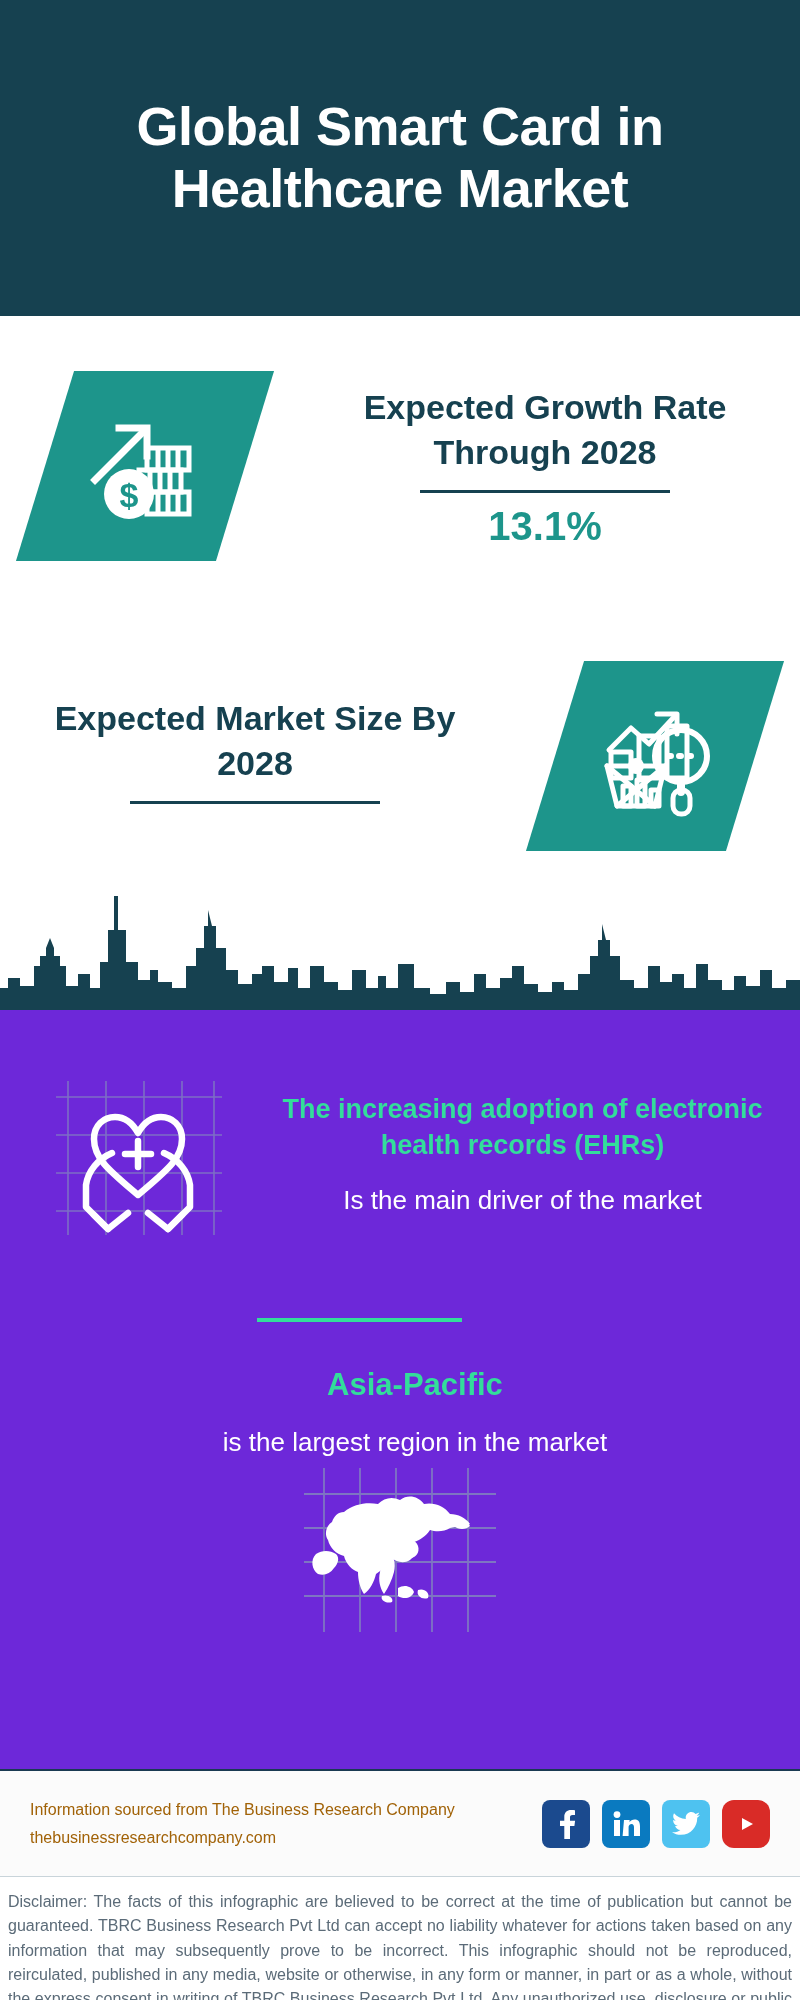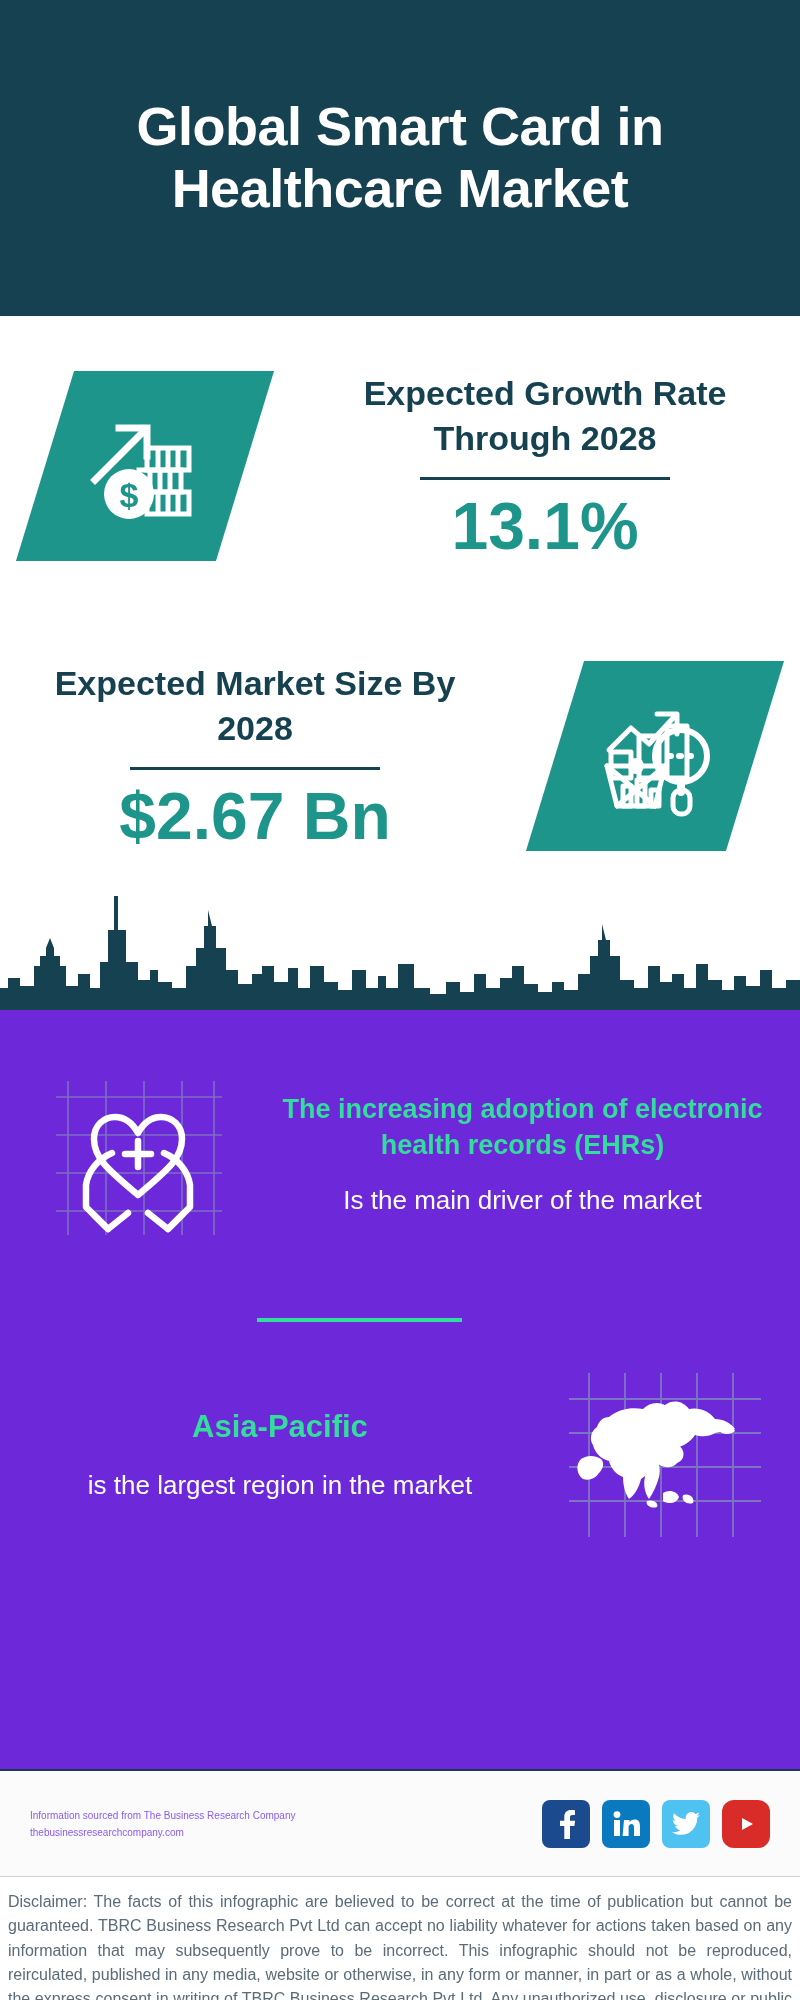--- a/index.html
+++ b/index.html
@@ -53,21 +53,21 @@
     font-size:34px;
     font-weight:bold;
     line-height:1.32;
   }
   .stat-rule {
     width:250px; height:3px; background:#164150;
     margin:16px auto 12px auto;
   }
   .stat-value {
     color:#1d958b;
-    font-size:66px;
+    font-size:40px;
     font-weight:bold;
     line-height:1.05;
   }
 
   .row1 { position:absolute; top:55px; left:0; }
   .row2 { position:absolute; top:345px; left:0; }
 
   
   .dark-zone {
     position:absolute;
@@ -105,21 +105,21 @@
 
   .mid-rule {
     position:absolute;
     top:313px; left:257px;
     width:205px; height:4px;
     background:#33dd9b;
   }
 
   .region-block {
     position:absolute; top:360px; left:0; width:800px;
-    display:flex; align-items:center;
+    display:flex; align-items:center;flex-direction:column;
   }
   .region-text { flex:1; text-align:center; padding-left:30px; }
   .region-name {
     color:#33dd9b;
     font-size:31px;
     font-weight:bold;
     line-height:1.3;
     display:block;
   }
   .map-box { width:270px; display:flex; justify-content:center; align-items:center; }
@@ -128,21 +128,21 @@
   .footer-bar {
     position:absolute; top:1769px; left:0;
     width:800px; height:108px;
     background:#fbfbfb;
     border-top:2px solid #1a3a52;
     border-bottom:1px solid #c9d4da;
     display:flex; align-items:center;
     padding:0 30px;
   }
   .src-text { flex:1; }
-  .src-line { color:#8b5cf6; font-size:10px; line-height:1.7; }
+  .src-line { color:#a16207; font-size:16px; line-height:1.7; }
   .socials { display:flex; gap:12px; align-items:center; }
   .sbtn {
     width:48px; height:48px; border-radius:8px;
     display:flex; align-items:center; justify-content:center;
   }
   .sbtn.fb { background:#1b4a8e; }
   .sbtn.li { background:#0a7ac0; }
   .sbtn.tw { background:#4ec2f0; }
   .sbtn.yt { background:#d92b27; border-radius:12px; }
 
@@ -223,21 +223,20 @@
               <line x1="88" y1="88" x2="88" y2="98" stroke-width="8"></line>
               <rect x="80" y="96" width="17" height="24" rx="8" stroke-width="5"></rect>
               <line x1="76" y1="62" x2="100" y2="62" stroke-width="6" stroke-dasharray="2 8"></line>
             </g>
           </svg>
         </div>
       </div>
       <div class="stat-text">
         <div class="stat-label">Expected Market Size By 2028</div>
         <div class="stat-rule"></div>
-        <div class="stat-value">$2.67 Bn</div>
       </div>
     </div>
   </div>
 
   <div class="dark-zone">
 
     <svg class="skyline" viewBox="0 0 800 140" preserveAspectRatio="none">
       <path d="M0,140 L0,118 L8,118 L8,108 L20,108 L20,116 L34,116 L34,96 L40,96 L40,86 L46,86 L46,78 L50,68 L54,78 L54,86 L60,86 L60,96 L66,96 L66,116 L78,116 L78,104 L90,104 L90,118 L100,118 L100,92 L108,92 L108,60 L114,60 L114,26 L118,26 L118,60 L126,60 L126,92 L138,92 L138,110 L150,110 L150,100 L158,100 L158,112 L172,112 L172,118 L186,118 L186,96 L196,96 L196,78 L204,78 L204,56 L208,56 L208,40 L212,56 L216,56 L216,78 L226,78 L226,100 L238,100 L238,114 L252,114 L252,104 L262,104 L262,96 L274,96 L274,112 L288,112 L288,98 L298,98 L298,118 L310,118 L310,96 L324,96 L324,112 L338,112 L338,120 L352,120 L352,100 L366,100 L366,118 L378,118 L378,106 L386,106 L386,118 L398,118 L398,94 L414,94 L414,118 L430,118 L430,124 L446,124 L446,112 L460,112 L460,122 L474,122 L474,104 L486,104 L486,118 L500,118 L500,108 L512,108 L512,96 L524,96 L524,114 L538,114 L538,122 L552,122 L552,112 L564,112 L564,120 L578,120 L578,104 L590,104 L590,86 L598,86 L598,70 L602,70 L602,54 L606,70 L610,70 L610,86 L620,86 L620,110 L634,110 L634,118 L648,118 L648,96 L660,96 L660,112 L672,112 L672,104 L684,104 L684,118 L696,118 L696,94 L708,94 L708,110 L722,110 L722,120 L734,120 L734,106 L746,106 L746,116 L760,116 L760,100 L772,100 L772,118 L786,118 L786,110 L800,110 L800,140 Z"></path>
     </svg>
 

